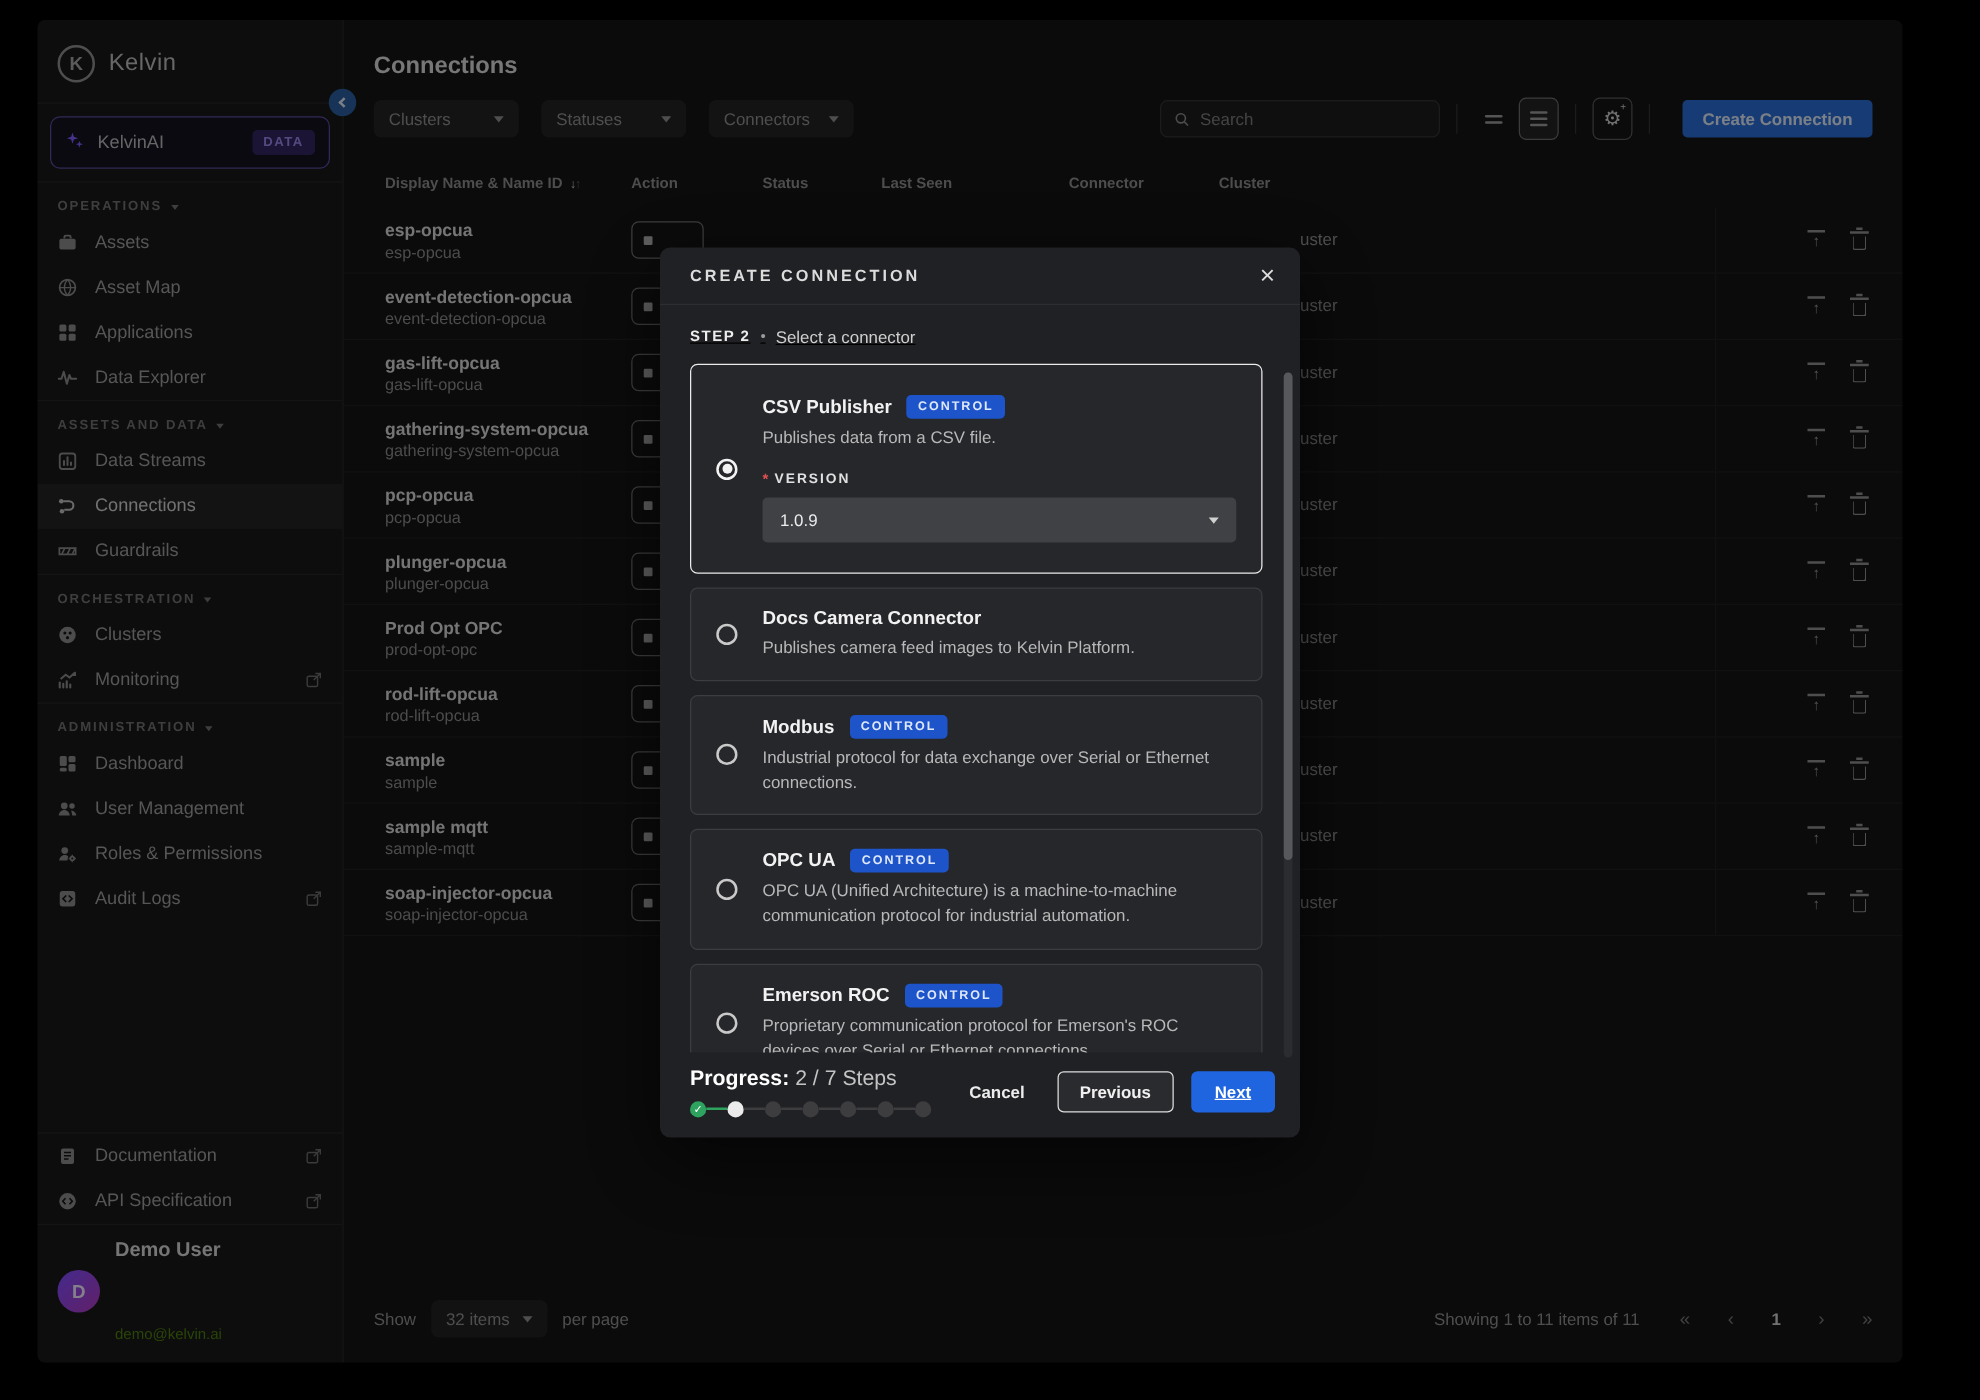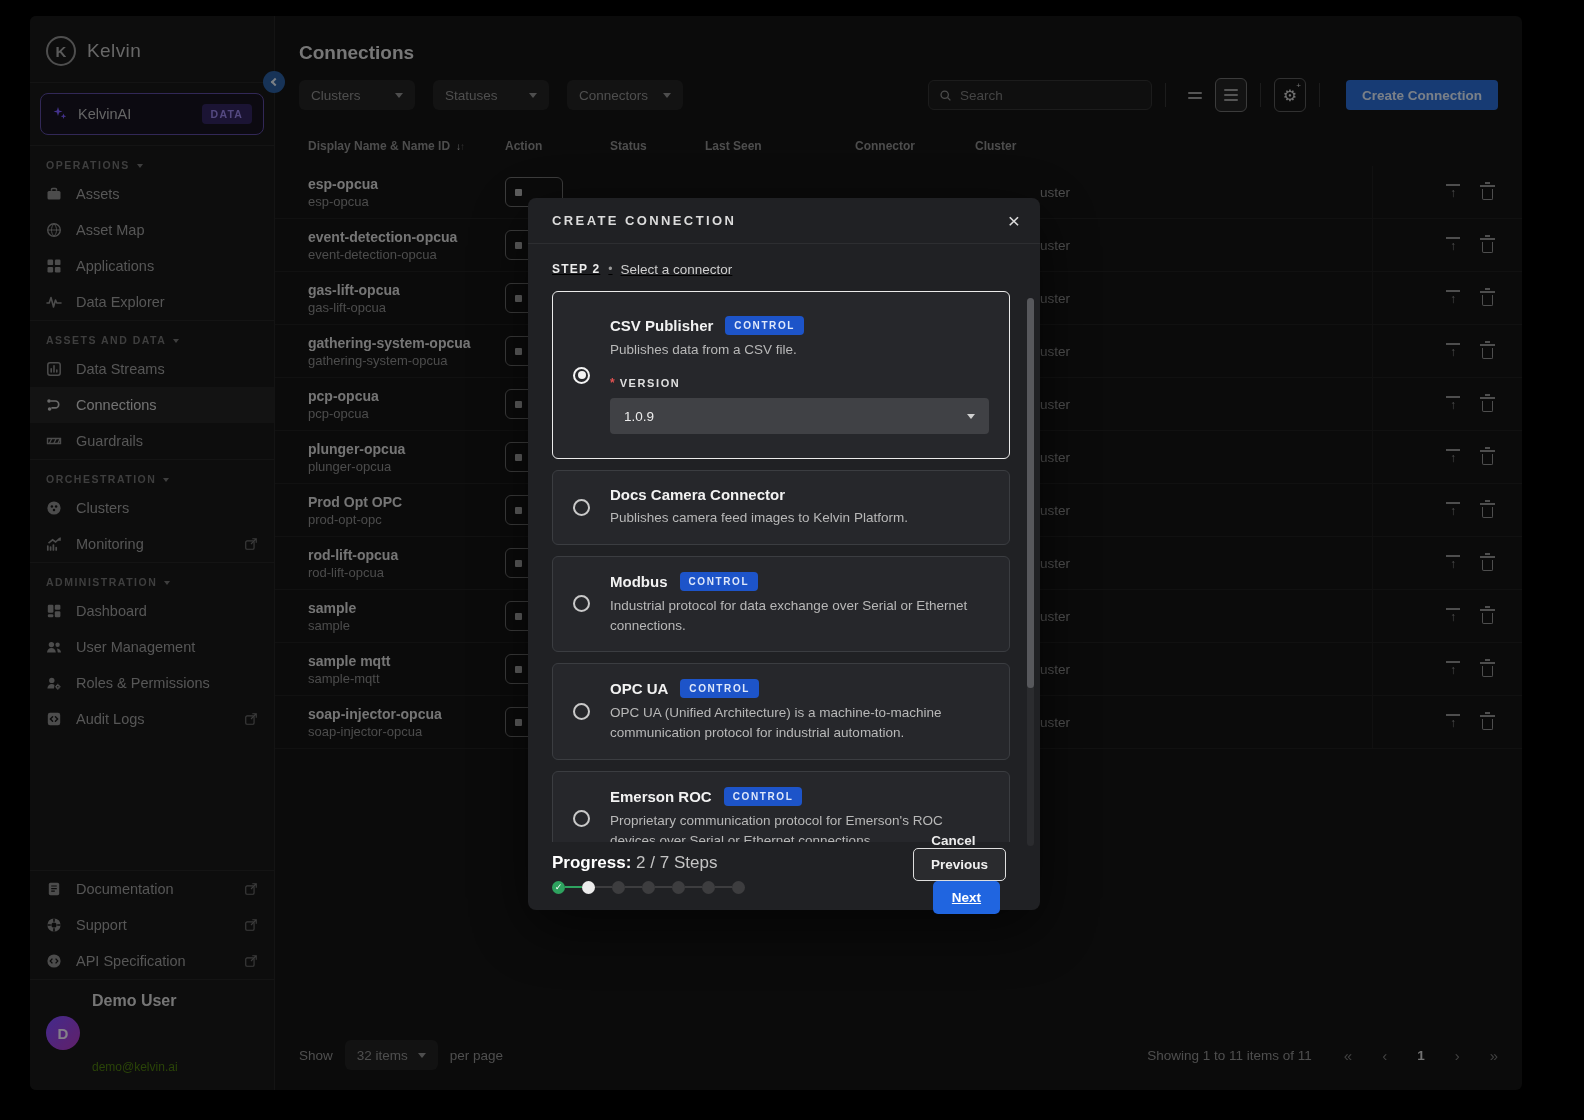--- a/index.html
+++ b/index.html
@@ -118,21 +118,21 @@
   .mthumb { position:absolute; left:0; top:0; width:7px; height:390px; background:#57585c; border-radius:4px; display:block; }
   .modal-foot { height:68px; display:flex; align-items:center; padding:0 20px 6px 24px; }
   .prog-text { color:#c4c4c4; font-size:17px; }
   .prog-text b { color:#fff; }
   .pdots { display:flex; align-items:center; margin-top:8px; }
   .pdot { width:13px; height:13px; border-radius:50%; background:#3d3d3f; display:flex; align-items:center; justify-content:center; color:#fff; font-size:9px; }
   .pdot.complete { background:#2ea35f; }
   .pdot.current { background:#ececec; }
   .pline { width:17px; height:2.5px; background:#3d3d3f; }
   .pline.done { background:#2ea35f; }
-  .foot-btns { margin-left:auto; display:flex; align-items:center;flex-direction:column; }
+  .foot-btns { margin-left:auto; display:flex; align-items:center; }
   .btn-cancel { color:#ececec; font-size:13.5px; font-weight:bold; margin-right:26px; }
   .btn-prev { border:1.5px solid #dedede; border-radius:5px; color:#f0f0f0; font-size:13.5px; font-weight:bold; padding:8px 17px; margin-right:14px; background:#2a2b2e; }
   .btn-next { background:#2065e0; border-radius:5px; color:#fff; font-size:13.5px; font-weight:bold; padding:9px 19px;text-decoration:underline; }
 </style>
 </head>
 <body>
 
 <div class="app">
   <aside class="sidebar">
     <button class="collapse-btn">
@@ -318,36 +318,20 @@
       <div class="divider"></div>
       <div id="sb-links">
           <div class="nav-item">
             <span class="icon">
               <svg viewBox="0 0 16 16" fill="currentColor">
                 <rect x="2.8" y="1.8" width="10.4" height="12.4" rx="1.6"></rect>
                 <path d="M5.2 5h5.6M5.2 7.6h5.6M5.2 10.2h3.6" stroke="#141414" stroke-width="1.2"></path>
               </svg>
             </span>
             <span class="nav-label">Documentation</span>
-            <span class="ext">
-              <svg viewBox="0 0 16 16" fill="currentColor">
-                <rect x="2" y="4.5" width="9.5" height="9.5" rx="1.5" fill="none" stroke="currentColor" stroke-width="1.3"></rect>
-                <path d="M9.5 2H14v4.5M14 2l-6 6" fill="none" stroke="currentColor" stroke-width="1.3"></path>
-              </svg>
-            </span>
-          </div>
-          <div class="nav-item">
-            <span class="icon">
-              <svg viewBox="0 0 16 16" fill="currentColor">
-                <circle cx="8" cy="8" r="6.6"></circle>
-                <circle cx="8" cy="8" r="2.6" fill="#141414"></circle>
-                <path d="M8 1.4v3.4M8 11.2v3.4M1.4 8h3.4M11.2 8h3.4" stroke="#141414" stroke-width="1.6"></path>
-              </svg>
-            </span>
-            <span class="nav-label">Support</span>
             <span class="ext">
               <svg viewBox="0 0 16 16" fill="currentColor">
                 <rect x="2" y="4.5" width="9.5" height="9.5" rx="1.5" fill="none" stroke="currentColor" stroke-width="1.3"></rect>
                 <path d="M9.5 2H14v4.5M14 2l-6 6" fill="none" stroke="currentColor" stroke-width="1.3"></path>
               </svg>
             </span>
           </div>
           <div class="nav-item">
             <span class="icon">
               <svg viewBox="0 0 16 16" fill="currentColor">

